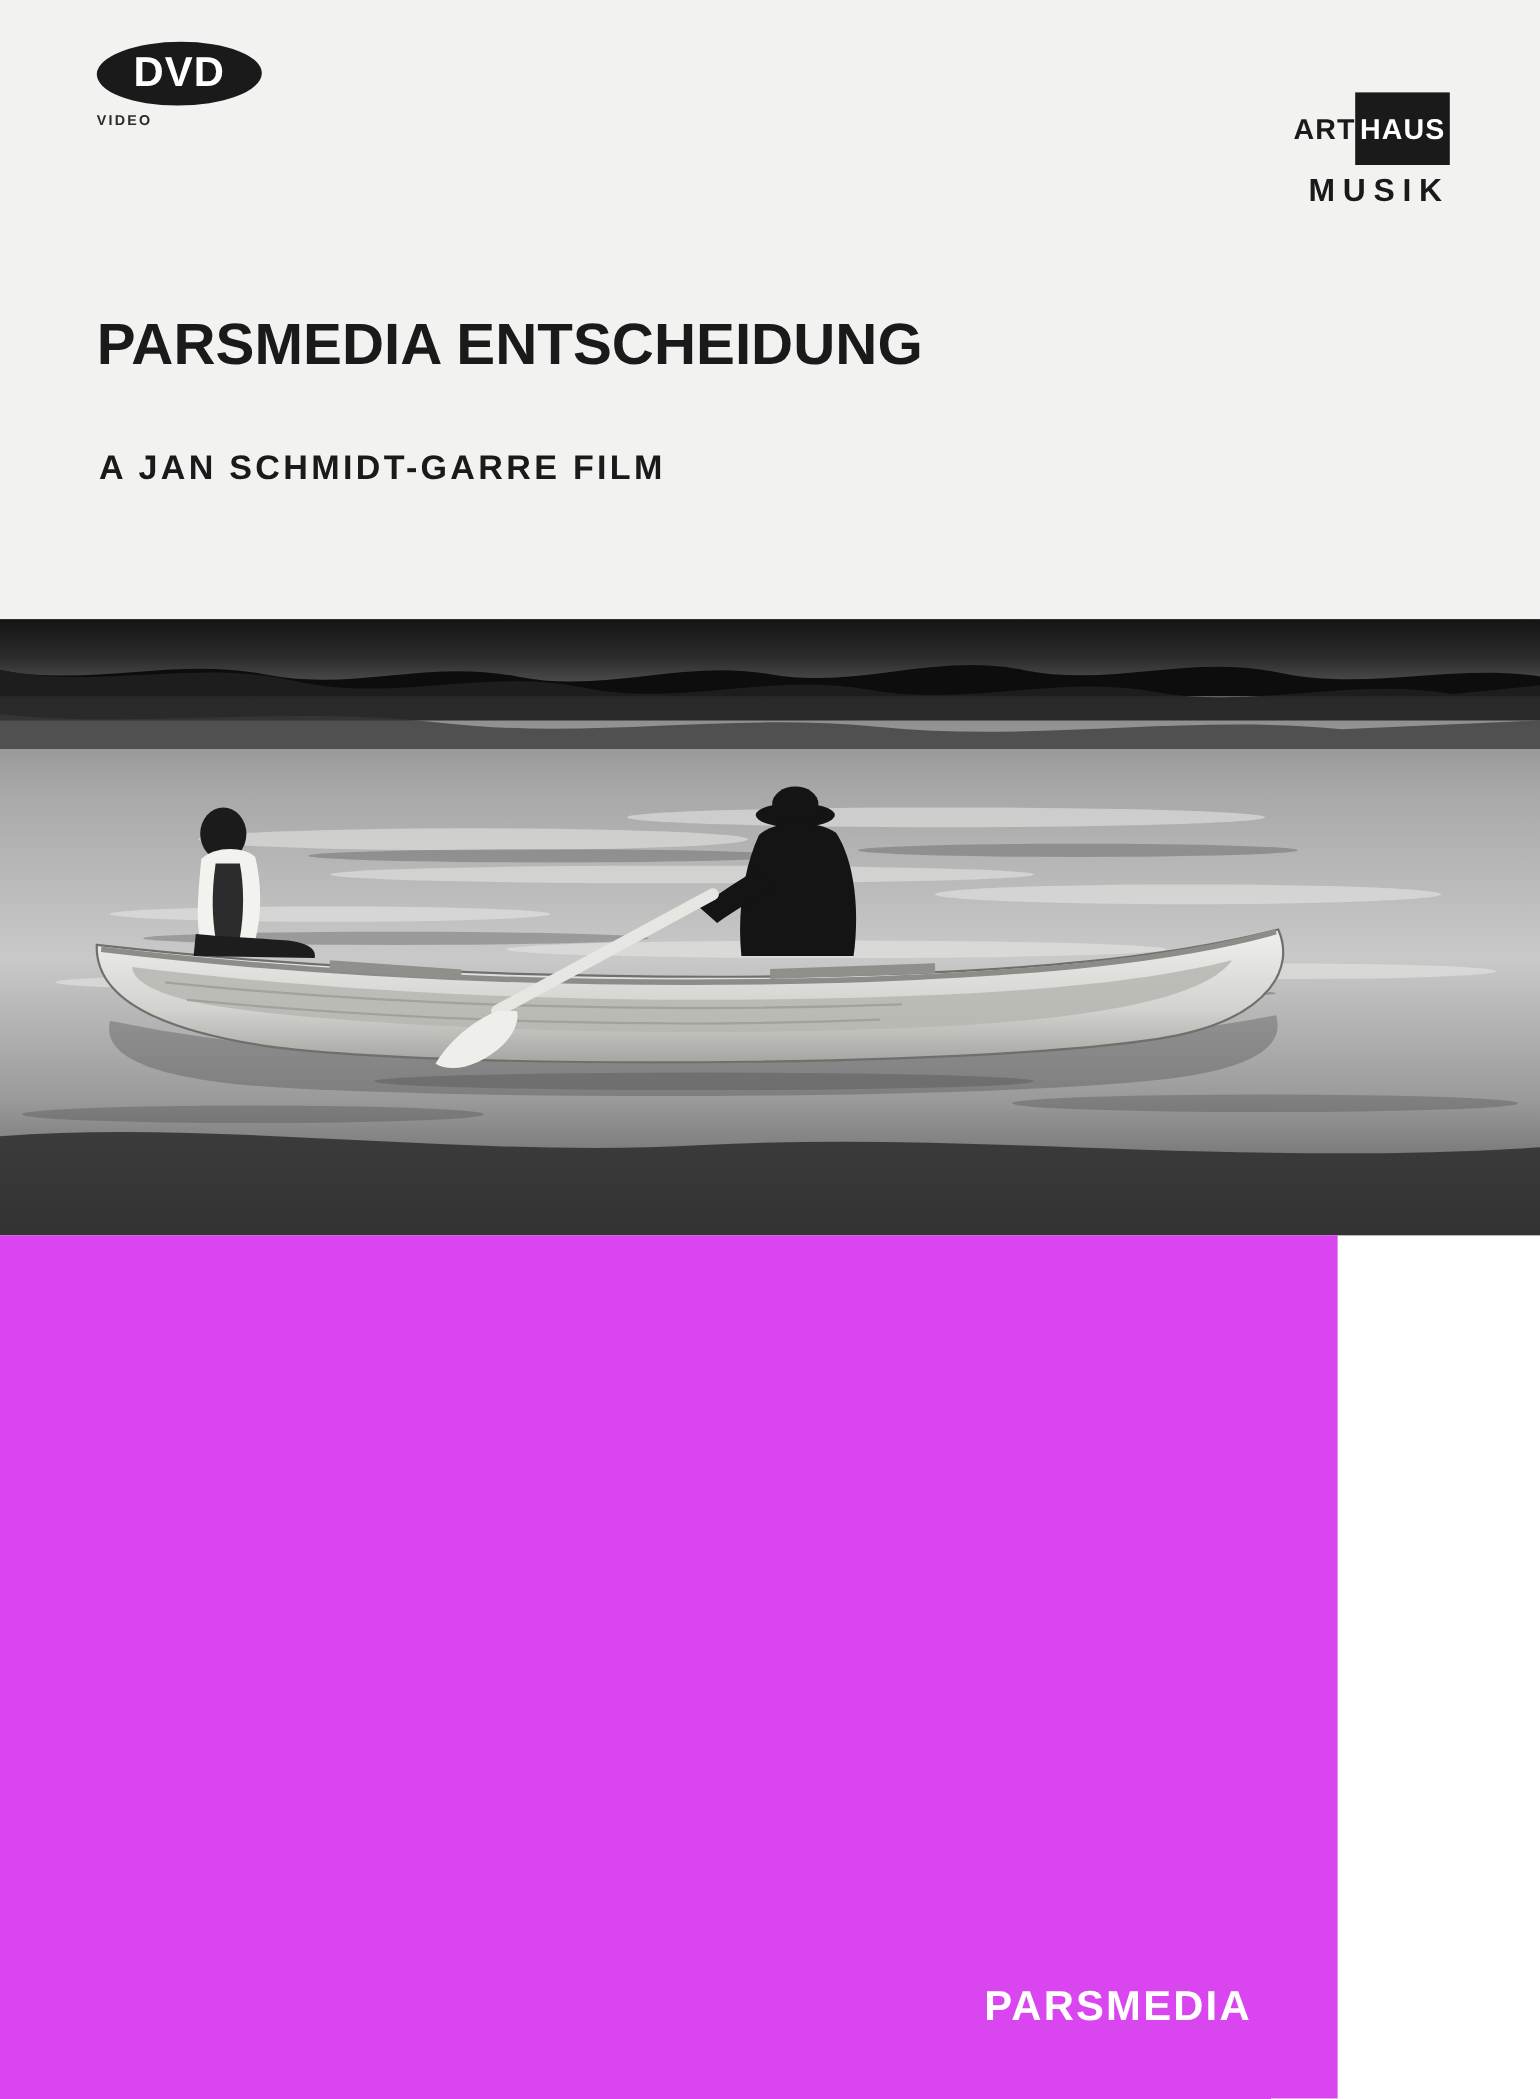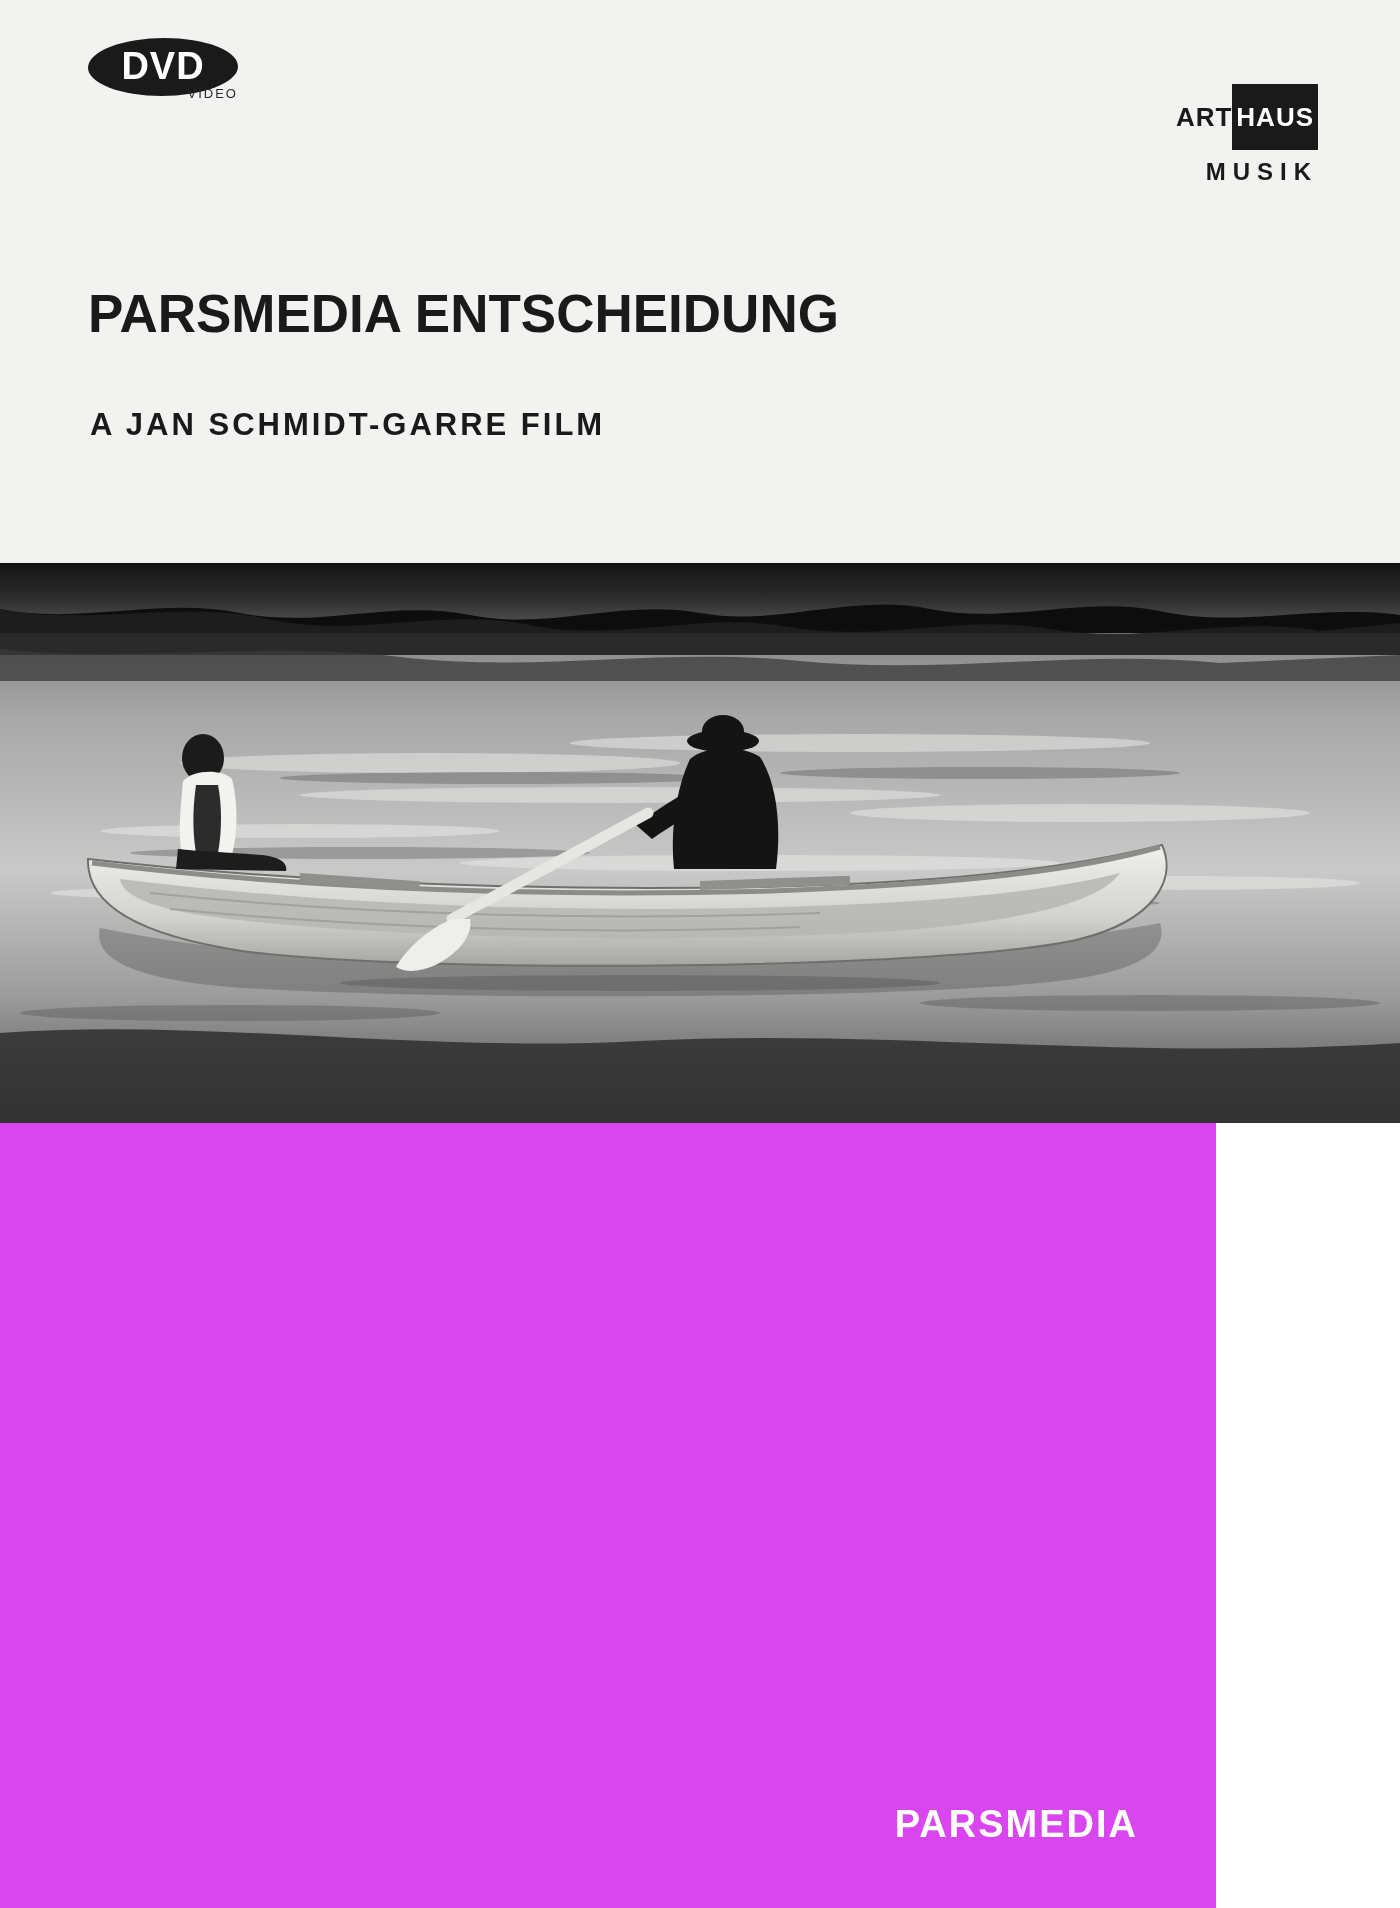--- a/index.html
+++ b/index.html
@@ -60,26 +60,26 @@
     text-align: center;
     color: #ffffff;
     font-size: 38px;
     font-weight: bold;
     letter-spacing: 1px;
     line-height: 44px;
   }
   .dvd-logo .video-text {
     position: absolute;
     left: 0;
-    top: 48px;
-    width: 150px;
-    text-align: right;
+    top: 64px;
+    width: 150px;
+    text-align: left;
     color: #2a2a2a;
     font-size: 13px;
-    font-weight: normal;
+    font-weight: bold;
     letter-spacing: 2px;
   }
 
   
   .arthaus {
     position: absolute;
     right: 82px;
     top: 44px;
     width: 250px;
     height: 78px;
@@ -94,21 +94,21 @@
     line-height: 40px;
     margin-top: 40px;
   }
   .arthaus .art-haus {
     background: #1a1a1a;
     color: #ffffff;
     padding: 13px 4px;
   }
   .arthaus .musik-row {
     margin-top: 8px;
-    font-size: 24px;
+    font-size: 29px;
     font-weight: bold;
     letter-spacing: 7px;
     color: #1a1a1a;
   }
 
   
   .title-main {
     position: absolute;
     left: 88px;
     top: 215px;

